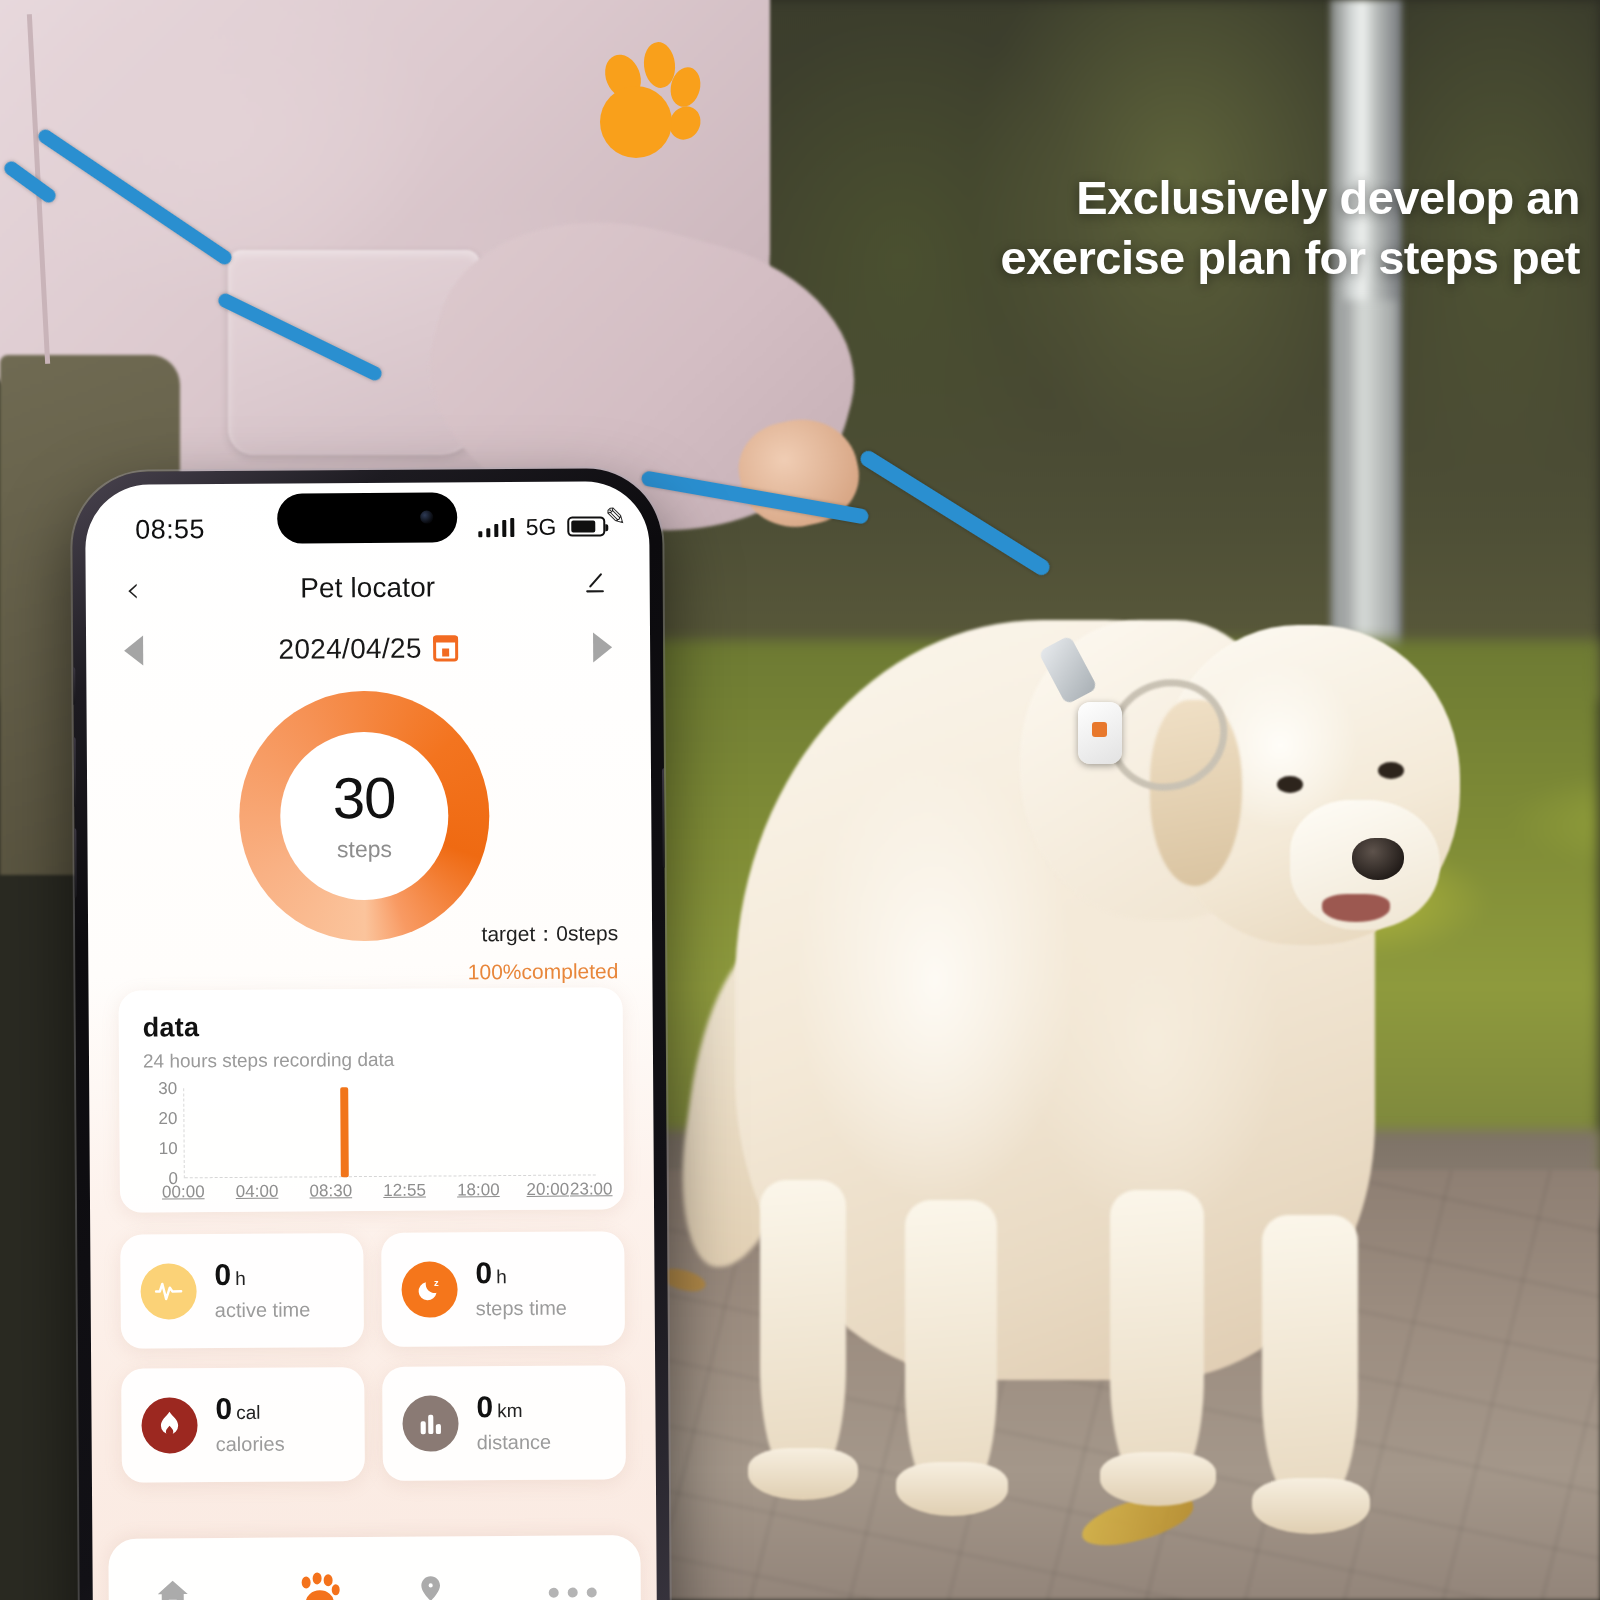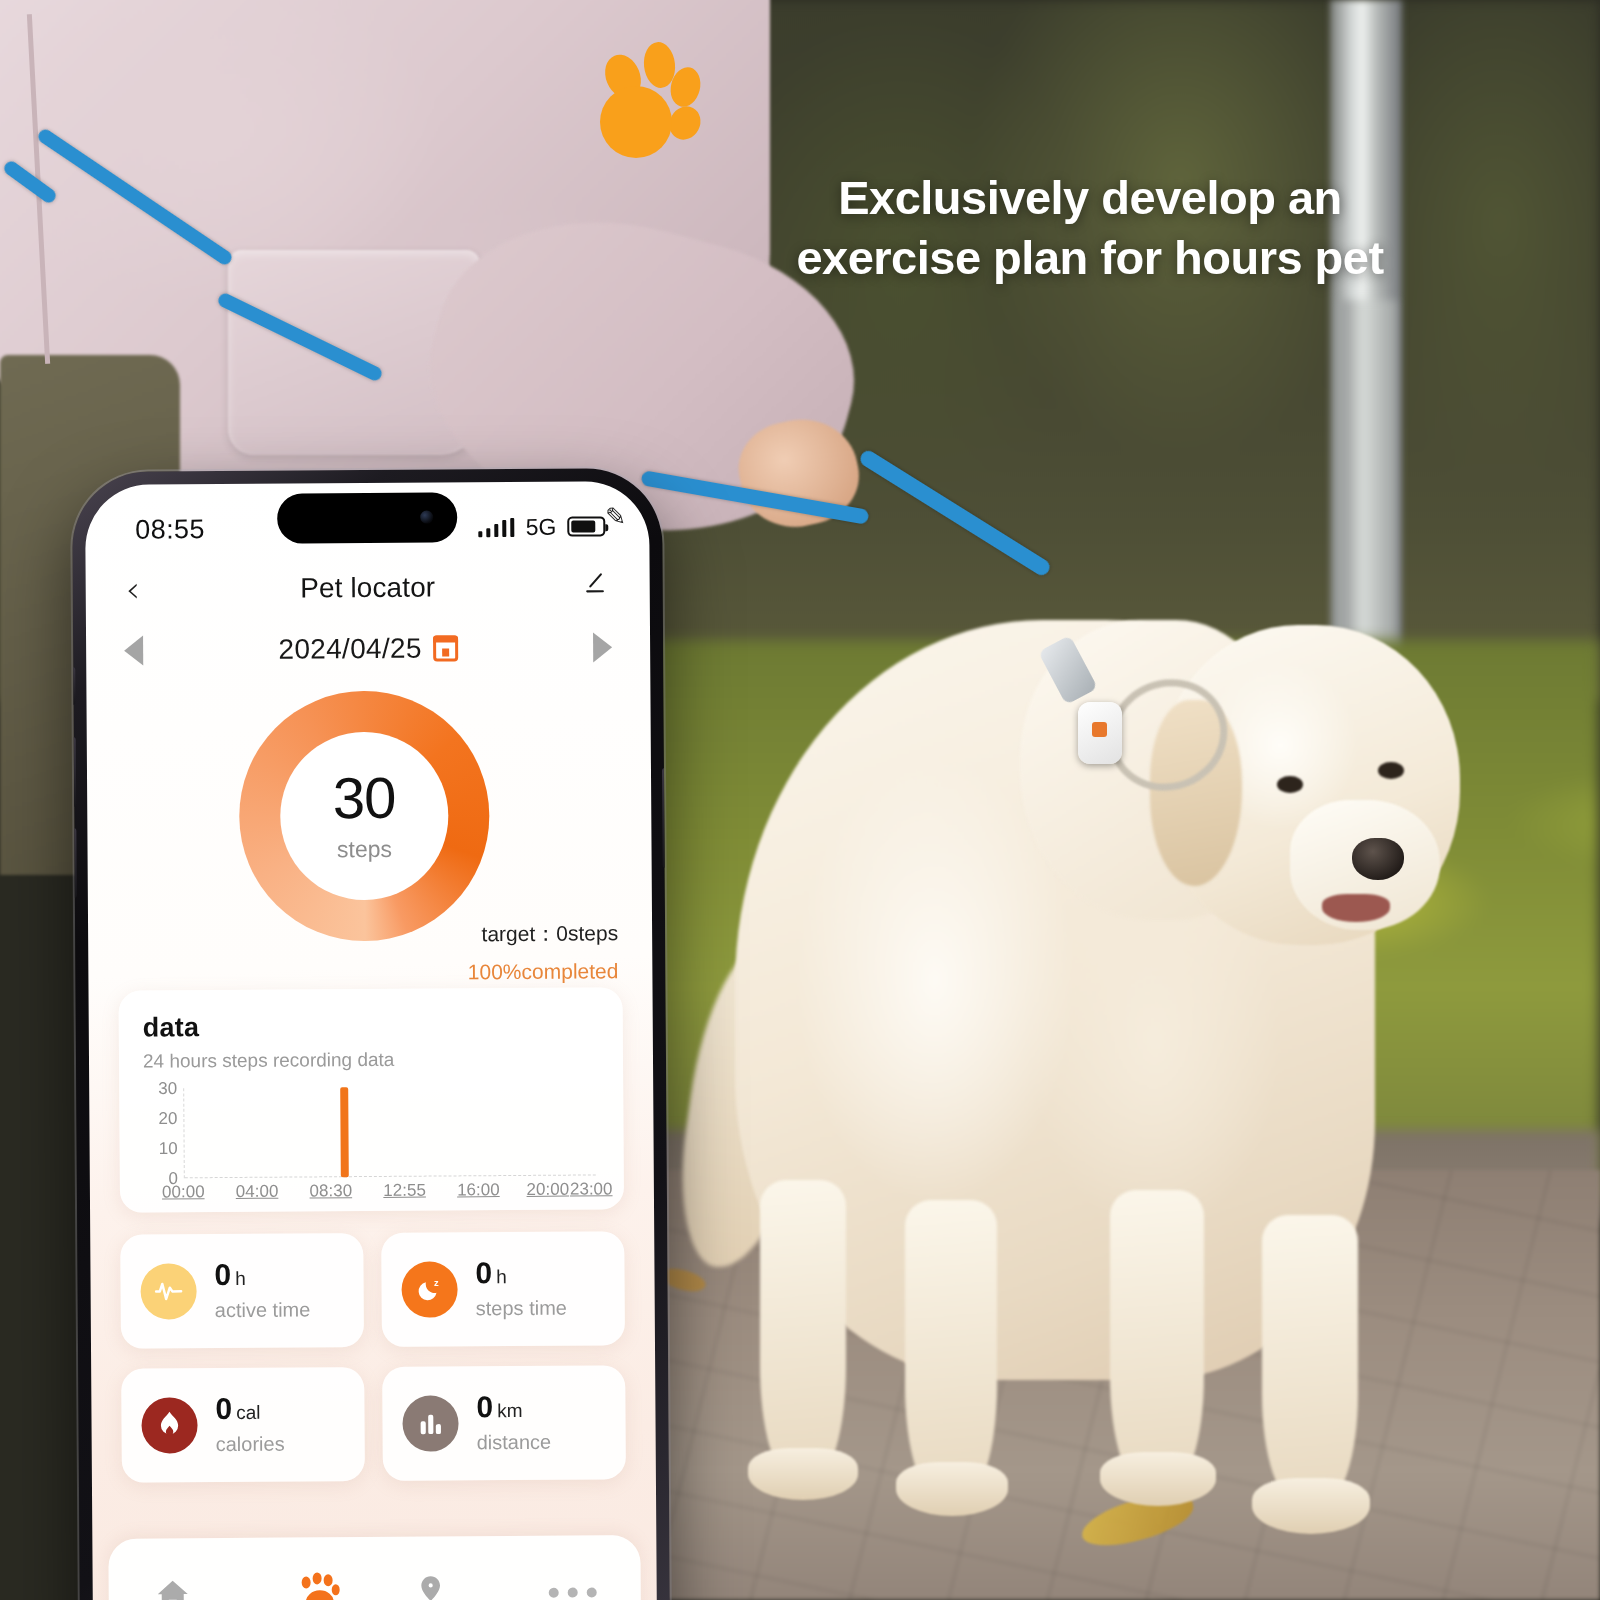--- a/index.html
+++ b/index.html
@@ -211,21 +211,21 @@
   .pl-t4 { left:70px; top:66px;  width:30px; height:34px; transform:rotate(28deg); }
   .pl-pad{ left:0px;  top:46px;  width:72px; height:72px;
            border-radius:52% 44% 46% 54%/58% 54% 46% 42%; }
   .hero-h1 {
     color:#F9A01B; font-size:66px; font-weight:bold; letter-spacing:-1px;
     line-height:1; white-space:nowrap;
     text-shadow:0 2px 10px rgba(0,0,0,.35);
   }
   .hero-sub {
     margin-top:32px; color:#ffffff; font-size:47px; font-weight:bold;
-    line-height:1.28; text-align:center; letter-spacing:-.5px;
+    line-height:1.28; text-align:right; letter-spacing:-.5px;
     text-shadow:0 2px 12px rgba(0,0,0,.42);
   }
 
   
   #phone {
     position:absolute; left:76px; top:470px; width:590px; height:1180px;
     border-radius:76px 76px 0 0;
     background:linear-gradient(145deg,#4a4450 0%,#1d1b21 14%,#0c0b0e 30%,#121116 70%,#3a3640 100%);
     padding:13px;
     box-shadow:0 30px 70px rgba(0,0,0,.55), 0 0 0 2px rgba(190,185,200,.35);
@@ -446,21 +446,21 @@
     <div class="paw-logo">
       <i class="pl-t1"></i>
         <i class="pl-t2"></i>
         <i class="pl-t3"></i>
       <i class="pl-t4"></i>
         <i class="pl-pad"></i>
     </div>
   </div>
   <div class="hero-sub">
     <div>Exclusively develop an</div>
-    <div>exercise plan for hours pet</div>
+    <div>exercise plan for steps pet</div>
   </div>
 </div>
 
 <div id="phone">
   <div class="btn-side btn-mute"></div>
   <div class="btn-side btn-vup"></div>
   <div class="btn-side btn-vdn"></div>
   <div class="btn-side btn-pwr"></div>
 
   <div id="screen">
@@ -530,21 +530,21 @@
           </div>
         <div class="plot" id="plot">
           <div class="grid-base"></div>
         <div class="bar" style="left: 38%; height: 90px; background: rgb(241, 117, 26);"></div>
           </div>
         <div class="x-labels" id="xl">
             <span style="left: 4%;">00:00</span>
             <span style="left: 21%;">04:00</span>
             <span style="left: 38%;">08:30</span>
             <span style="left: 55%;">12:55</span>
-            <span style="left: 72%;">16:00</span>
+            <span style="left: 72%;">18:00</span>
             <span style="left: 88%;">20:00</span>
             <span style="left: 98%;">23:00</span>
           </div>
       </div>
     </div>
 
     <div class="stats" id="stats">
         <div class="card stat">
           <div class="stat-ico ico-active">
             <svg width="30" height="30" viewBox="0 0 24 24" fill="none" stroke="#fff" stroke-width="2" stroke-linecap="round" stroke-linejoin="round">

